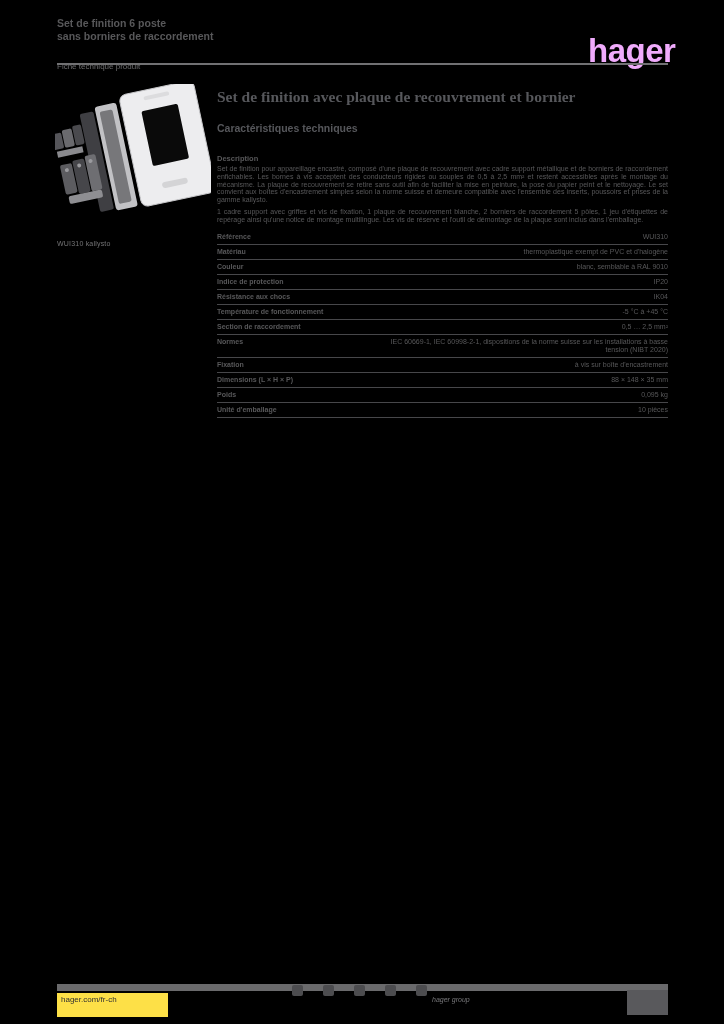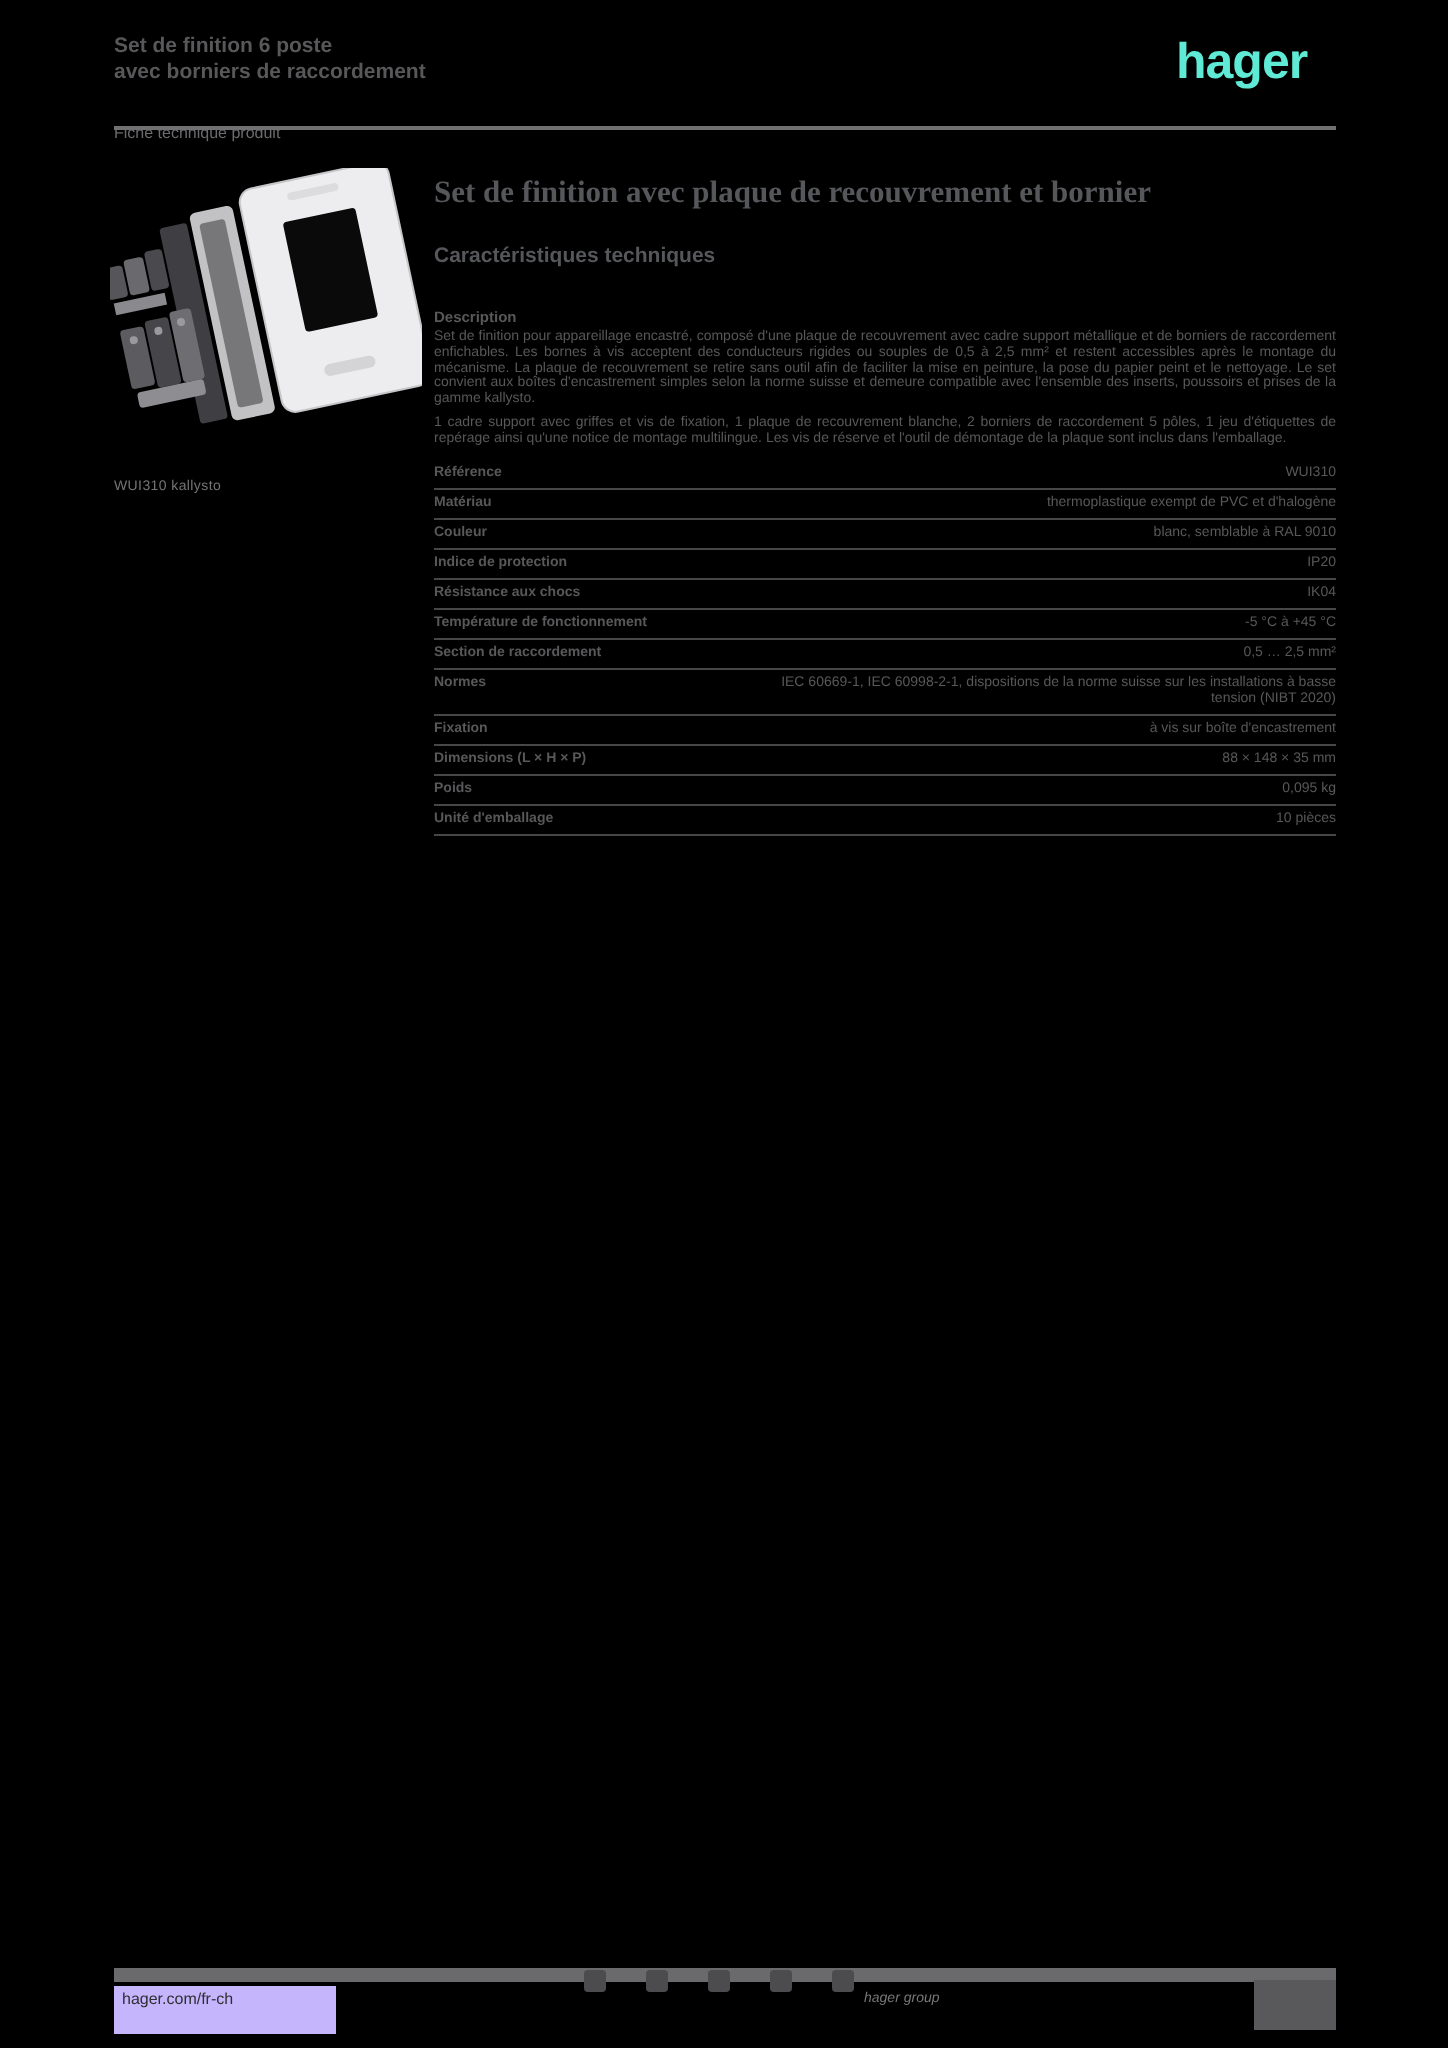--- a/index.html
+++ b/index.html
@@ -3,57 +3,57 @@
 <meta charset="utf-8">
 <style>
   html,body{margin:0;padding:0;background:#000;}
   #canvas{position:relative;width:724px;height:1024px;background:#000;overflow:hidden;
           font-family:"Liberation Sans",sans-serif;}
 
   
   .hdr-title{position:absolute;left:57px;top:17px;color:#58585a;}
   .hdr-title .t1,.hdr-title .t2{font-size:10.5px;font-weight:bold;line-height:13px;}
   .hdr-title .t3{font-size:8px;color:#6b6b6d;margin-top:19px;line-height:10px;}
-  .logo{position:absolute;left:588px;top:17px;font-size:25px;font-weight:bold;
-        color:#5eead4;letter-spacing:-0.5px;}
+  .logo{position:absolute;left:588px;top:32px;font-size:33px;font-weight:bold;
+        color:#f0abfc;letter-spacing:-0.5px;}
   .hdr-rule{position:absolute;left:57px;top:63px;width:611px;height:2px;background:#717173;}
 
   
   .product{position:absolute;left:55px;top:84px;width:156px;height:134px;}
   .caption{position:absolute;left:57px;top:240px;font-size:7px;color:#747476;letter-spacing:.2px;}
 
   
   .main{position:absolute;left:217px;top:88px;width:451px;color:#58585a;}
   .main h1{font-size:15.5px;font-weight:bold;line-height:18px;margin:0 0 16px;color:#56575b;font-family:Liberation Serif, serif;}
   .main h2{font-size:10.5px;font-weight:bold;margin:0 0 20px;color:#56575b;}
   .grp-label{font-size:7.5px;font-weight:bold;margin:6px 0 2px;line-height:9px;}
   .grp-text{font-size:7px;line-height:7.8px;text-align:justify;margin:0 0 4px;}
   .spec-table{margin-top:6px;}
   .spec-row{display:flex;justify-content:space-between;gap:10px;align-items:flex-start;
             padding:3px 0;border-bottom:1px solid #47474a;font-size:7px;line-height:8px;}
   .spec-label{font-weight:bold;white-space:nowrap;}
   .spec-value{text-align:right;max-width:300px;}
 
   
   .ftr-rule{position:absolute;left:57px;top:984px;width:611px;height:7px;background:#6a6a6c;}
-  .ftr-site{position:absolute;left:57px;top:993px;width:103px;height:20px;background:#c4b5fd;
+  .ftr-site{position:absolute;left:57px;top:993px;width:103px;height:20px;background:#fde047;
             padding:2px 4px;font-size:8px;color:#2f2f31;}
   .ftr-social{position:absolute;left:292px;top:985px;display:flex;gap:20px;}
   .soc{width:11px;height:11px;background:#4c4c4f;border-radius:2px;}
   .ftr-tag{position:absolute;left:432px;top:996px;font-size:7px;font-style:italic;color:#77777a;}
   .ftr-pagebox{position:absolute;left:627px;top:990px;width:41px;height:25px;background:#59595c;}
 </style>
 </head>
 <body>
 
 <div id="canvas">
 
   <div class="hdr-title">
     <div class="t1">Set de finition 6 poste</div>
-    <div class="t2">avec borniers de raccordement</div>
+    <div class="t2">sans borniers de raccordement</div>
     <div class="t3">Fiche technique produit</div>
   </div>
   <div class="logo">hager</div>
   <div class="hdr-rule"></div>
 
   <div class="product">
     <svg width="156" height="134" viewBox="0 0 156 134">
       <g transform="rotate(-12 78 70)">
 
         <rect x="34" y="20" width="14" height="100" rx="2" fill="#3f3f43"></rect>

